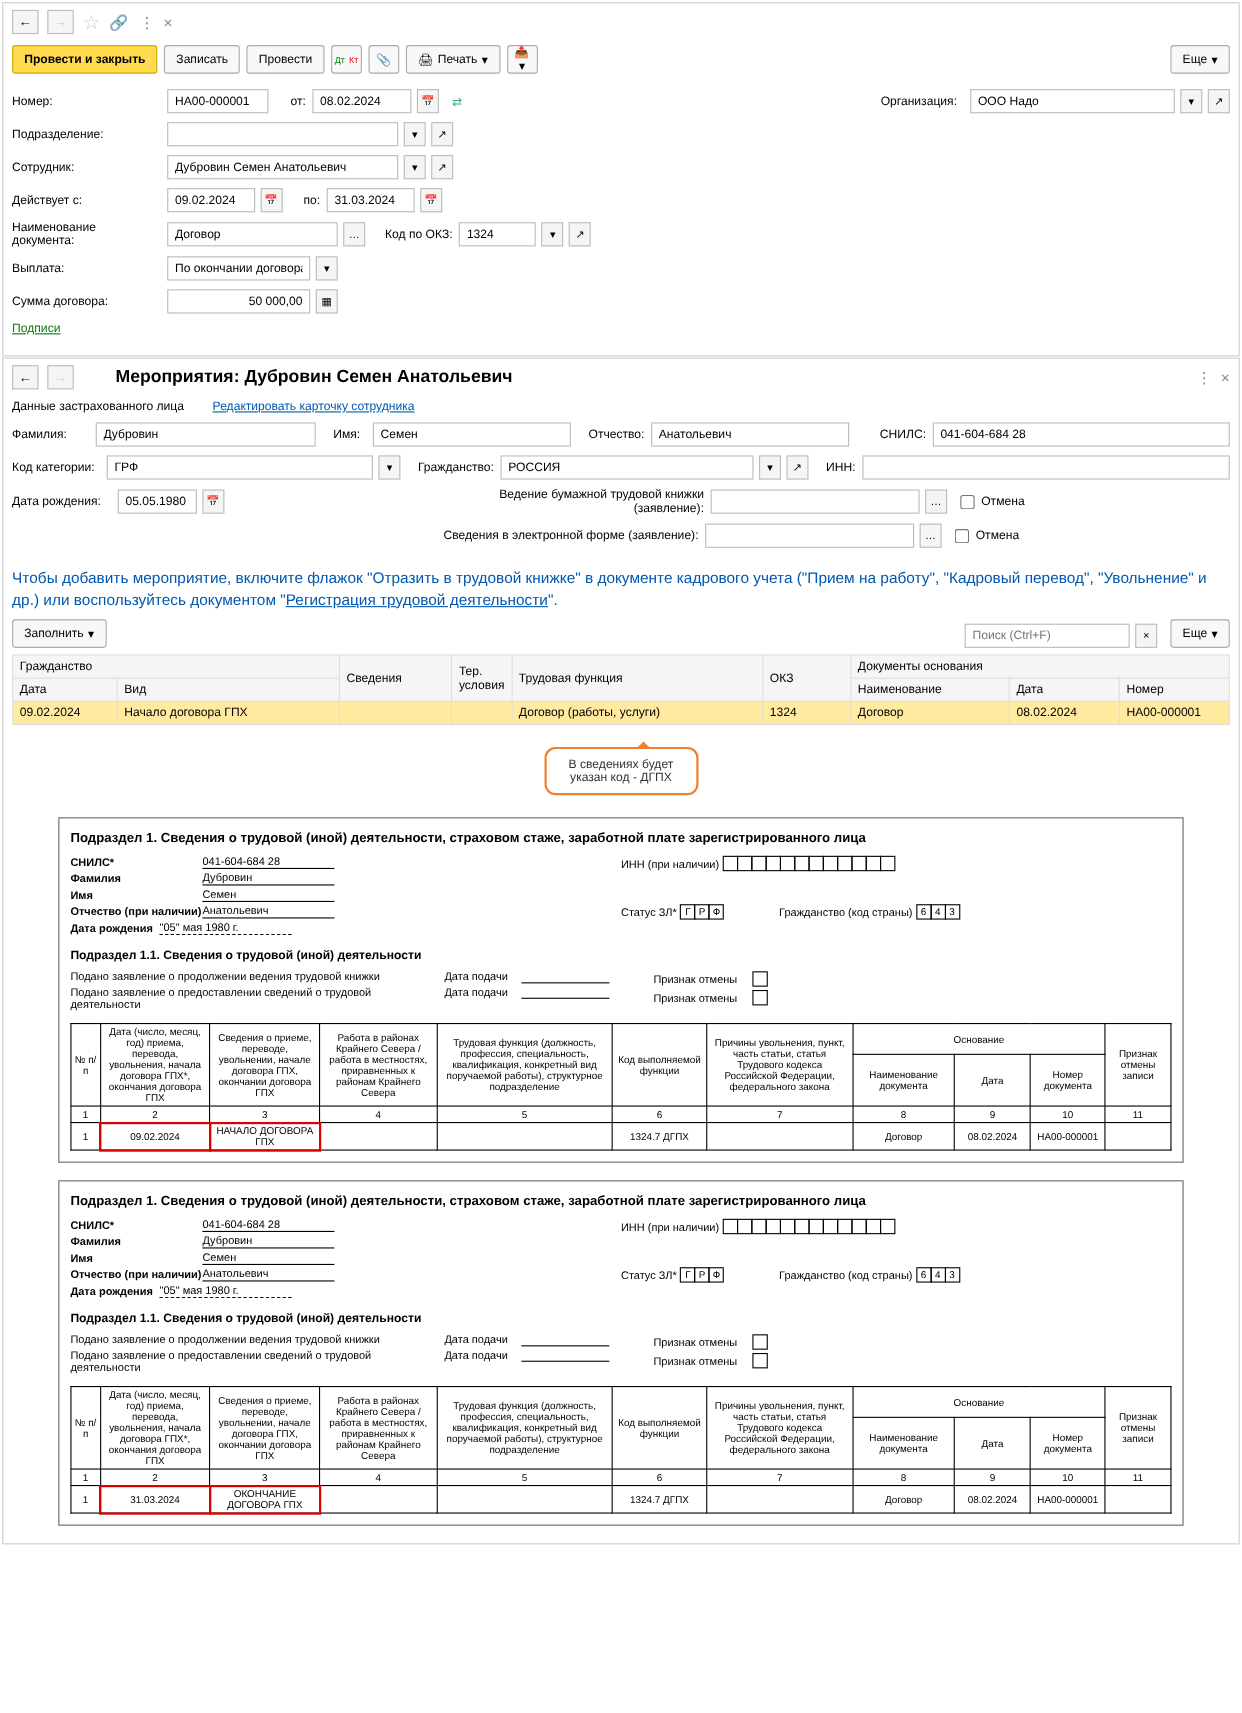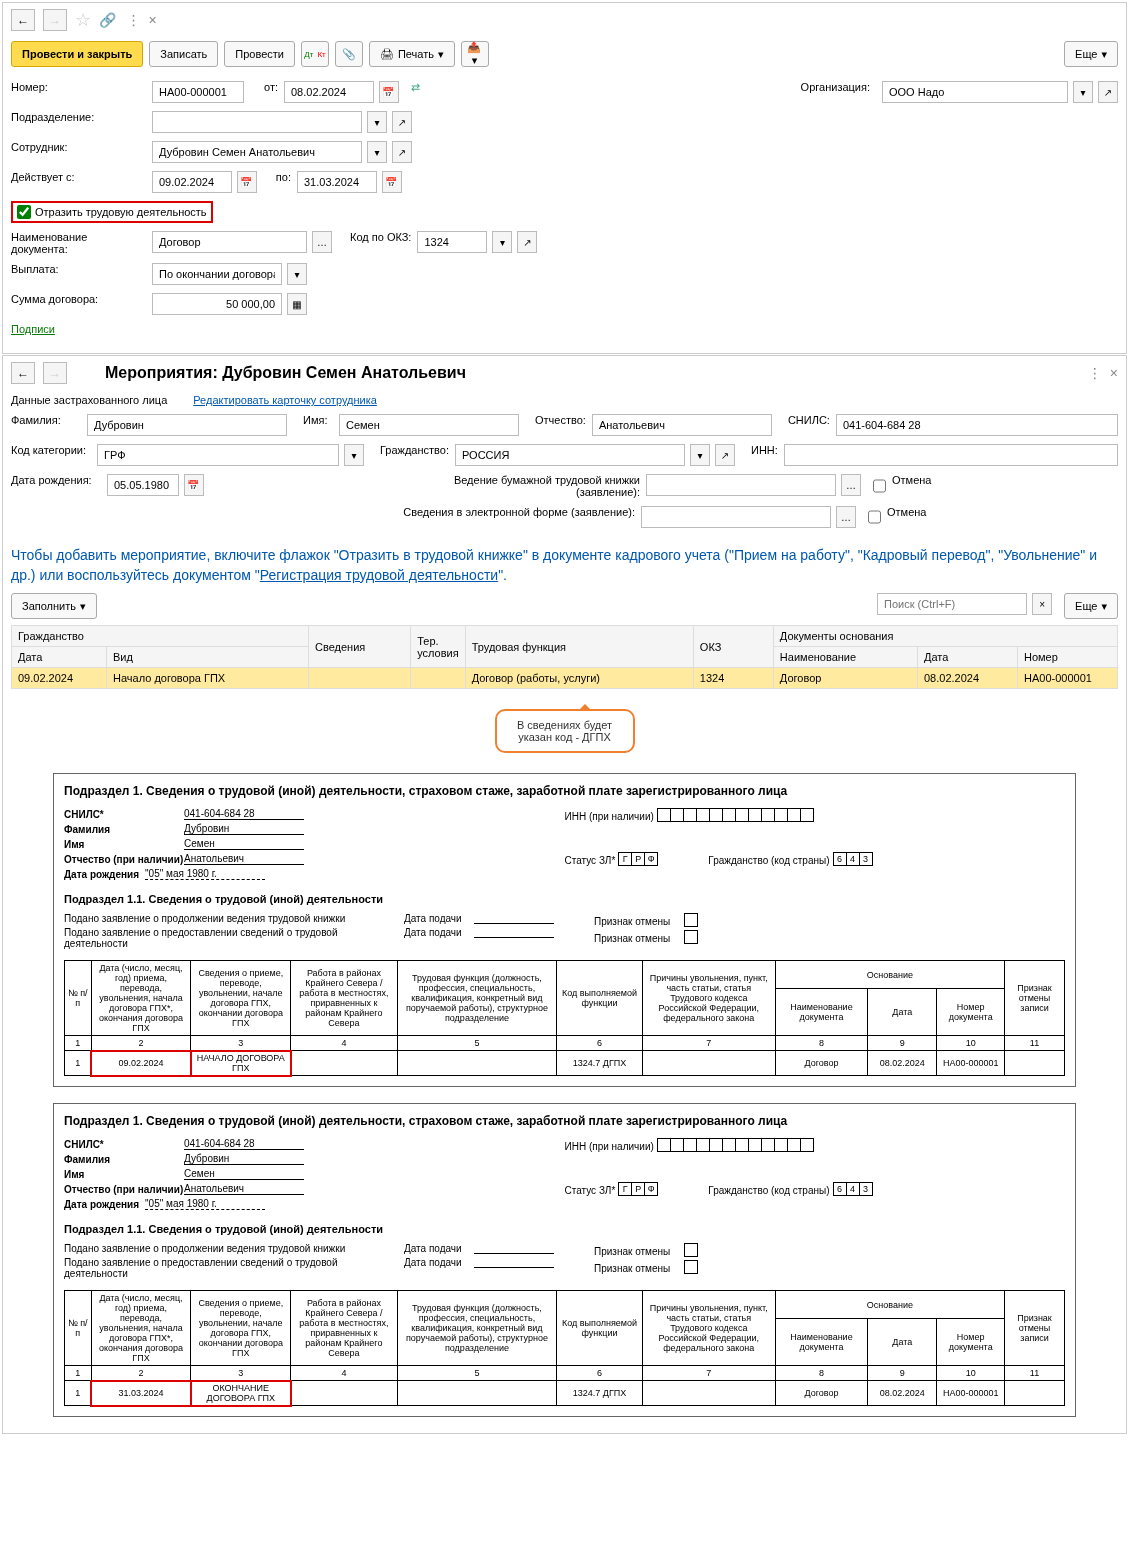--- a/index.html
+++ b/index.html
@@ -15,39 +15,39 @@
 .star-icon { font-size: 18px; color: #ccc; }
 .win-icons { display: flex; gap: 10px; color: #888; font-size: 14px; }
 .win-icons span { cursor: pointer; }
 
 .toolbar { display: flex; gap: 6px; padding: 4px 8px 10px; align-items: center; }
 .btn { border: 1px solid #aaa; border-radius: 3px; padding: 4px 10px; background: #f8f8f8; cursor: pointer; font-size: 11px; display: flex; align-items: center; gap: 4px; height: 26px; }
 .btn-yellow { background: #ffdb4d; border-color: #d4a800; font-weight: bold; }
 .btn-icon { width: 28px; justify-content: center; padding: 4px; }
 
 .form-body { padding: 4px 8px 10px; }
-.form-row { display: flex; margin-bottom: 8px; gap: 6px; }
+.form-row { display: flex; align-items: center; margin-bottom: 8px; gap: 6px; }
 .label { width: 135px; font-size: 11px; }
 .label-sm { width: 28px; text-align: right; }
 .input { border: 1px solid #bbb; padding: 3px 6px; font-size: 11px; height: 22px; background: #fff; }
 .input-btn { width: 20px; height: 22px; border: 1px solid #bbb; background: #f5f5f5; display: flex; align-items: center; justify-content: center; cursor: pointer; font-size: 10px; margin-left: -1px; }
 .checkbox-row { display: flex; align-items: center; gap: 6px; margin-bottom: 8px; }
 .checkbox-row input[type=checkbox] { width: 14px; height: 14px; }
 .cb-green { accent-color: green; }
 .red-box { border: 2px solid #d00; padding: 2px 4px; display: inline-flex; align-items: center; gap: 4px; }
 .dashed { border-bottom: 1px dashed #888; }
 .cb-yellow { outline: 1px solid #f7be4c; }
 .link-green { color: #0a7a0a; text-decoration: underline; cursor: pointer; }
 .link-blue { color: #0058b0; text-decoration: underline; cursor: pointer; }
 .help-icon { color: #009; font-weight: bold; cursor: pointer; }
 
 .blue-info { color: #0058b0; font-size: 14px; padding: 0 8px 8px; line-height: 1.4; }
 .blue-info a { color: #0058b0; text-decoration: underline; }
 
-.search-row { display: flex; padding: 0 8px 6px; gap: 6px; align-items: flex-start; }
+.search-row { display: flex; padding: 0 8px 6px; gap: 6px; align-items: flex-end; }
 
 .table { width: calc(100% - 16px); margin: 0 8px 10px; border: 1px solid #ccc; border-collapse: collapse; }
 .table th, .table td { border: 1px solid #ddd; padding: 4px 6px; font-size: 11px; text-align: left; font-weight: normal; }
 .table thead { background: #f5f5f5; }
 .table .highlight-row td { background: #ffeaa0; }
 
 .callout { position: relative; margin: 20px auto; width: 140px; border: 2px solid #f08030; border-radius: 10px; padding: 8px; text-align: center; font-size: 11px; color: #333; }
 .callout::before { content: ''; position: absolute; top: -14px; left: 60%; border: 7px solid transparent; border-bottom-color: #f08030; }
 
 .report-block { border: 1px solid #666; margin: 8px 50px 16px; padding: 10px; font-size: 10px; }
@@ -123,26 +123,20 @@
       <div class="input-btn">↗</div>
     </div>
     <div class="form-row">
       <div class="label">Действует с:</div>
       <input class="input" style="width: 80px;" value="09.02.2024">
       <div class="input-btn">📅</div>
       <div class="label-sm">по:</div>
       <input class="input" style="width: 80px;" value="31.03.2024">
       <div class="input-btn">📅</div>
     </div>
-    <div class="checkbox-row">
-      <span class="red-box">
-        <input type="checkbox" checked="" class="cb-green" style="">
-        <span>Отразить трудовую деятельность</span>
-      </span>
-    </div>
     <div class="form-row">
       <div class="label">Наименование документа:</div>
       <input class="input" style="width: 155px;" value="Договор">
       <div class="input-btn">…</div>
       <div style="margin-left:12px">Код по ОКЗ:</div>
       <input class="input" style="width: 70px;" value="1324">
       <div class="input-btn">▾</div>
       <div class="input-btn">↗</div>
     </div>
     <div class="form-row">
@@ -176,21 +170,21 @@
       <span>Данные застрахованного лица</span>
       <span style="margin-left:20px" class="link-blue">Редактировать карточку сотрудника</span>
     </div>
     <div class="form-row">
       <div style="width:70px">Фамилия:</div>
       <input class="input" style="width: 200px;" value="Дубровин">
       <div style="width:30px;margin-left:10px">Имя:</div>
       <input class="input" style="width: 180px;" value="Семен">
       <div style="margin-left:10px">Отчество:</div>
       <input class="input" style="width: 180px;" value="Анатольевич">
-      <div style="margin-left:10px">СНИЛС:</div>
+      <div style="margin-left:22px">СНИЛС:</div>
       <input class="input" style="flex: 1 1 0%;" value="041-604-684 28">
     </div>
     <div class="form-row">
       <div style="width:80px">Код категории:</div>
       <input class="input" style="width: 242px;" value="ГРФ">
       <div class="input-btn">▾</div>
       <div style="margin-left:10px">Гражданство:</div>
       <input class="input" style="width: 230px;" value="РОССИЯ">
       <div class="input-btn">▾</div>
       <div class="input-btn">↗</div>

